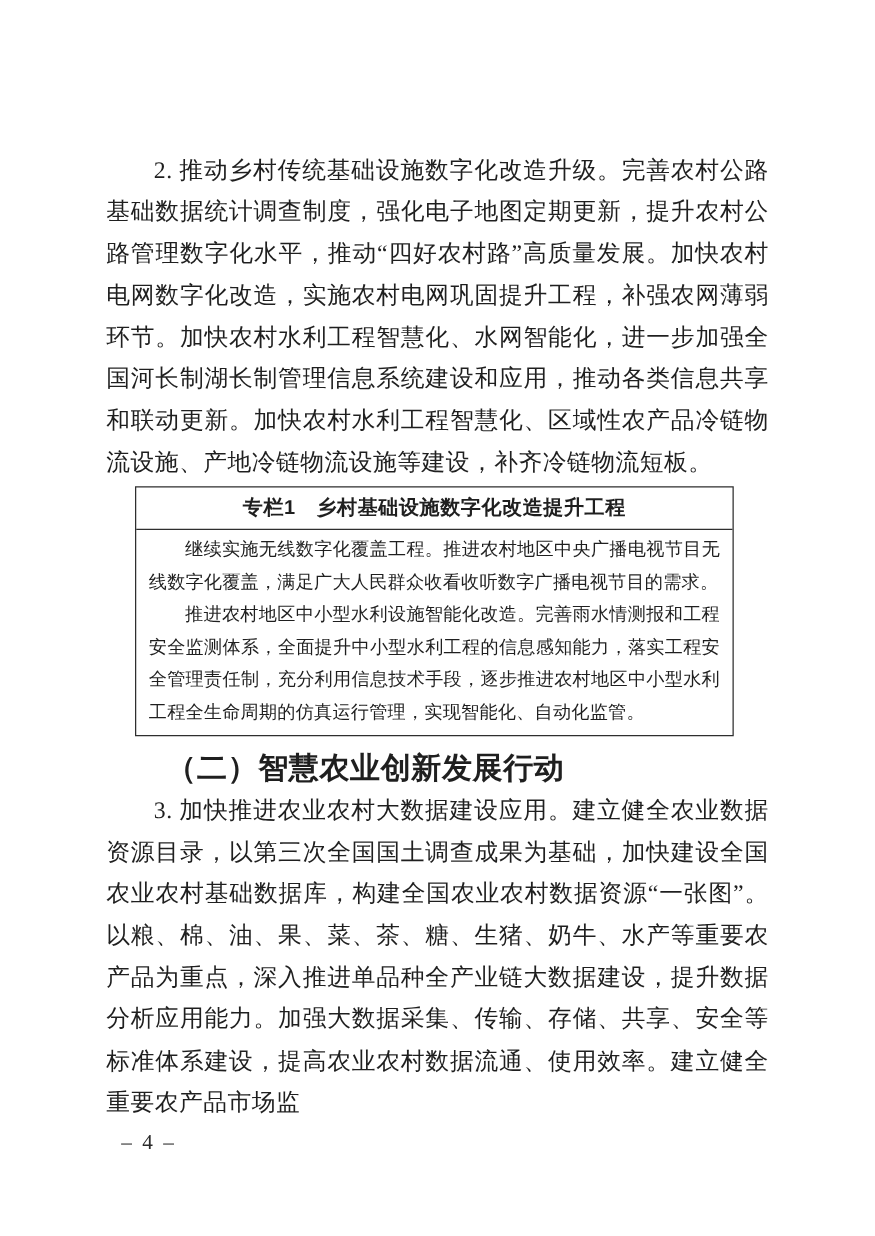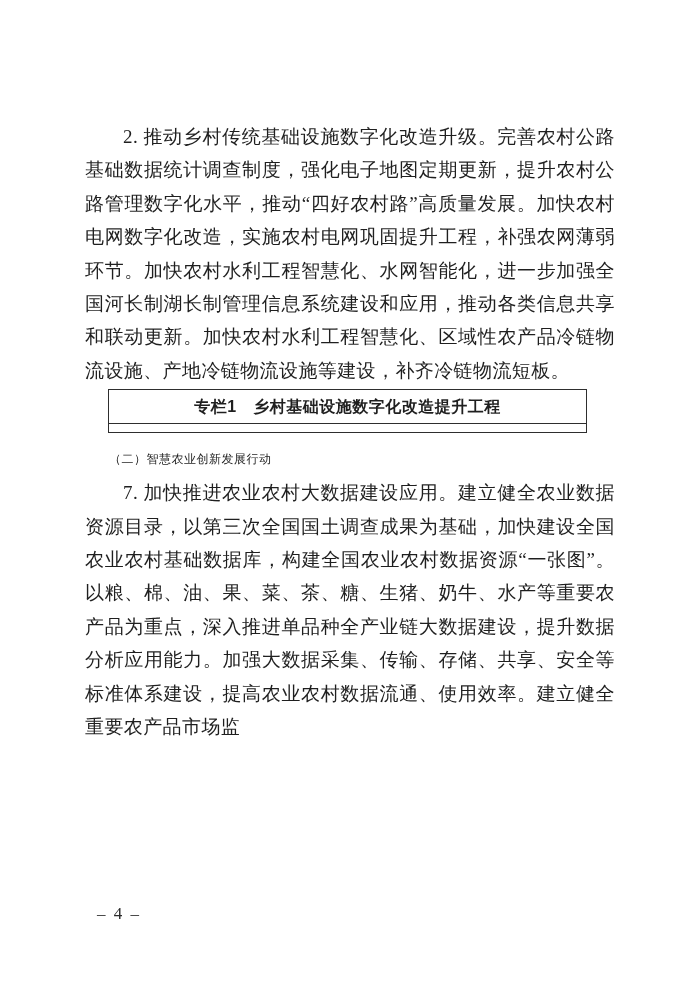--- a/index.html
+++ b/index.html
@@ -44,22 +44,22 @@
   .callout-body p{
     margin:0;
     font-size:14.5px;
     line-height:26px;
     letter-spacing:0.2px;
     text-align:justify;
     text-indent:2em;
   }
   .section-heading{
     margin:9px 0 0;
-    font-size:12px;
-    font-weight:400;
+    font-size:24px;
+    font-weight:700;
     line-height:34px;
     text-indent:2em;
     letter-spacing:0.5px;
   }
   .page-number{
     position:absolute;
     left:97px;top:904px;
     font-size:17px;
     letter-spacing:2px;
     color:#2a2a2a;
@@ -71,25 +71,31 @@
 <div class="page">
   <div class="content">
 
     <p class="para">
       <span class="lead">2. 推动乡村传统基础设施数字化改造升级。</span><span>完善农村公路基础数据统计调查制度，强化电子地图定期更新，提升农村公路管理数字化水平，推动“四好农村路”高质量发展。加快农村电网数字化改造，实施农村电网巩固提升工程，补强农网薄弱环节。加快农村水利工程智慧化、水网智能化，进一步加强全国河长制湖长制管理信息系统建设和应用，推动各类信息共享和联动更新。加快农村水利工程智慧化、区域性农产品冷链物流设施、产地冷链物流设施等建设，补齐冷链物流短板。</span>
     </p>
 
     <div class="callout">
       <div class="callout-title">专栏1　乡村基础设施数字化改造提升工程</div>
       <div class="callout-body">
+        <p>
+          <span class="lead">继续实施无线数字化覆盖工程。</span><span>推进农村地区中央广播电视节目无线数字化覆盖，满足广大人民群众收看收听数字广播电视节目的需求。</span>
+        </p>
+        <p>
+          <span class="lead">推进农村地区中小型水利设施智能化改造。</span><span>完善雨水情测报和工程安全监测体系，全面提升中小型水利工程的信息感知能力，落实工程安全管理责任制，充分利用信息技术手段，逐步推进农村地区中小型水利工程全生命周期的仿真运行管理，实现智能化、自动化监管。</span>
+        </p>
       </div>
     </div>
 
     <p class="section-heading">（二）智慧农业创新发展行动</p>
 
     <p class="para">
-      <span class="lead">7. 加快推进农业农村大数据建设应用。</span><span>建立健全农业数据资源目录，以第三次全国国土调查成果为基础，加快建设全国农业农村基础数据库，构建全国农业农村数据资源“一张图”。以粮、棉、油、果、菜、茶、糖、生猪、奶牛、水产等重要农产品为重点，深入推进单品种全产业链大数据建设，提升数据分析应用能力。加强大数据采集、传输、存储、共享、安全等标准体系建设，提高农业农村数据流通、使用效率。建立健全重要农产品市场监</span>
+      <span class="lead">3. 加快推进农业农村大数据建设应用。</span><span>建立健全农业数据资源目录，以第三次全国国土调查成果为基础，加快建设全国农业农村基础数据库，构建全国农业农村数据资源“一张图”。以粮、棉、油、果、菜、茶、糖、生猪、奶牛、水产等重要农产品为重点，深入推进单品种全产业链大数据建设，提升数据分析应用能力。加强大数据采集、传输、存储、共享、安全等标准体系建设，提高农业农村数据流通、使用效率。建立健全重要农产品市场监</span>
     </p>
 
   </div>
 
   <div class="page-number">– 4 –</div>
 </div>
 
 </body></html>

